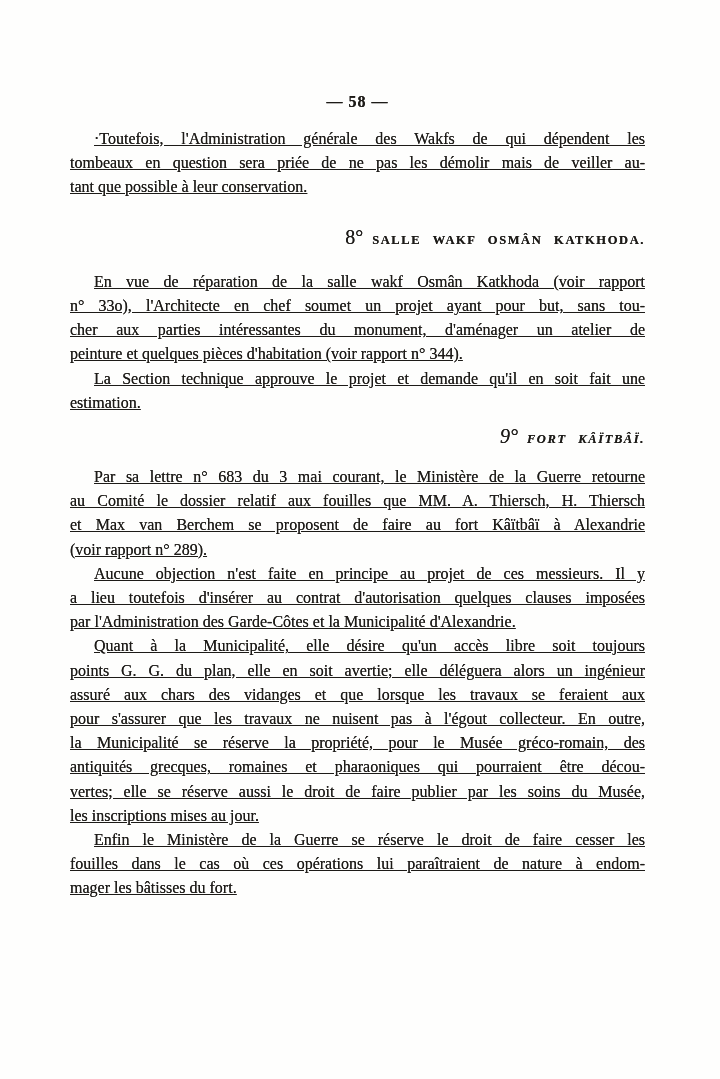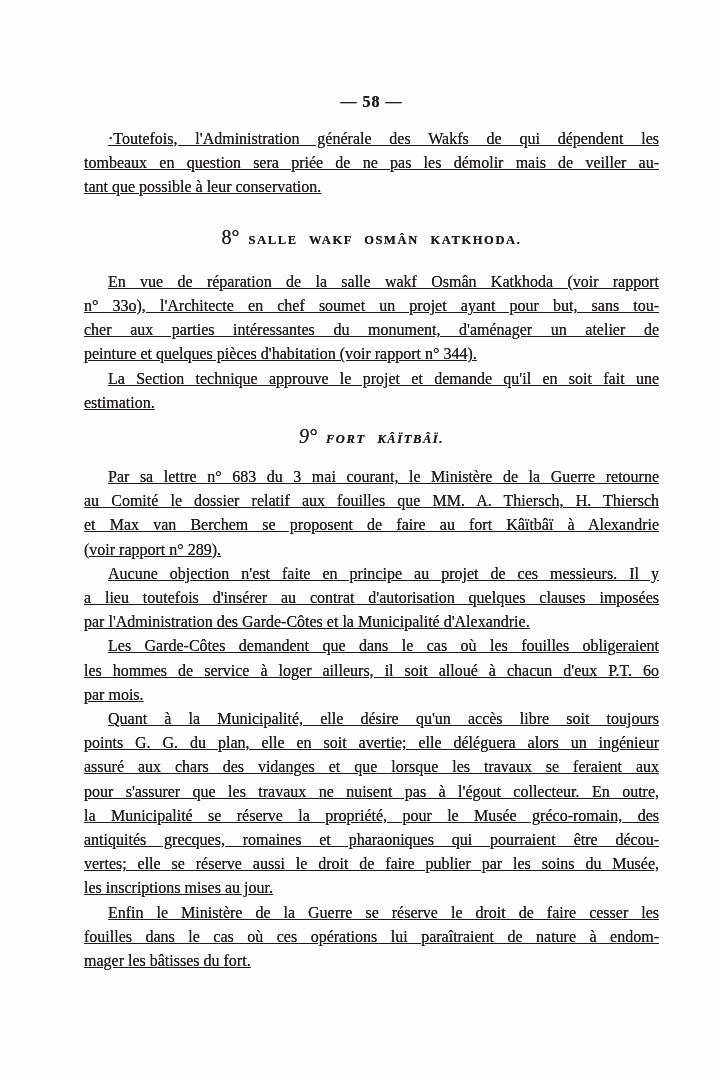--- a/index.html
+++ b/index.html
@@ -13,21 +13,21 @@
   }
   .page {
     position: relative;
     width: 720px;
     height: 1079px;
     background: #fefefd;
     overflow: hidden;
   }
   .column {
     position: absolute;
-    left: 84px;
+    left: 70px;
     top: 0;
     width: 575px;
   }
   .body-text, .pageno {
     font-size: 16px;
     line-height: 24.2px;
     text-shadow: 0 0 0.55px rgba(20,18,15,0.85);
   }
   .pageno {
     margin-top: 90px;
@@ -40,21 +40,21 @@
   .grp-23 { margin-top: 14.5px; }
   .grp-48 { margin-top: 11px; }
   .ln {
     text-align: justify;
     text-align-last: justify;
     text-decoration: underline;
   }
   .ln.first { text-indent: 24px; }
   .ln.last { text-align-last: left; }
   .section-heading {
-    text-align: center;
+    text-align: right;
     line-height: 30px;
     white-space: nowrap;
     text-shadow: 0 0 0.55px rgba(20,18,15,0.85);
   }
   .section-heading.h8 { margin-top: 23px; }
   .section-heading.h9 { margin-top: 6px; font-style: italic; }
   .sec-num {
     font-size: 20px;
     font-weight: normal;
     margin-right: 9px;
@@ -109,25 +109,20 @@
           <div class="ln">au Comité le dossier relatif aux fouilles que MM. A. Thiersch, H. Thiersch</div>
           <div class="ln">et Max van Berchem se proposent de faire au fort Kâïtbâï à Alexandrie</div>
           <div class="ln last">(voir rapport n° 289).</div>
         </div>
       <div class="para">
           <div class="ln first">Aucune objection n'est faite en principe au projet de ces messieurs. Il y</div>
           <div class="ln">a lieu toutefois d'insérer au contrat d'autorisation quelques clauses imposées</div>
           <div class="ln last">par l'Administration des Garde-Côtes et la Municipalité d'Alexandrie.</div>
         </div>
       <div class="para">
-          <div class="ln first">Les Garde-Côtes demandent que dans le cas où les fouilles obligeraient</div>
-          <div class="ln">les hommes de service à loger ailleurs, il soit alloué à chacun d'eux P.T. 6o</div>
-          <div class="ln last">par mois.</div>
-        </div>
-      <div class="para">
           <div class="ln first">Quant à la Municipalité, elle désire qu'un accès libre soit toujours</div>
           <div class="ln">points G. G. du plan, elle en soit avertie; elle déléguera alors un ingénieur</div>
           <div class="ln">assuré aux chars des vidanges et que lorsque les travaux se feraient aux</div>
           <div class="ln">pour s'assurer que les travaux ne nuisent pas à l'égout collecteur. En outre,</div>
           <div class="ln">la Municipalité se réserve la propriété, pour le Musée gréco-romain, des</div>
           <div class="ln">antiquités grecques, romaines et pharaoniques qui pourraient être décou-</div>
           <div class="ln">vertes; elle se réserve aussi le droit de faire publier par les soins du Musée,</div>
           <div class="ln last">les inscriptions mises au jour.</div>
         </div>
       <div class="para">

